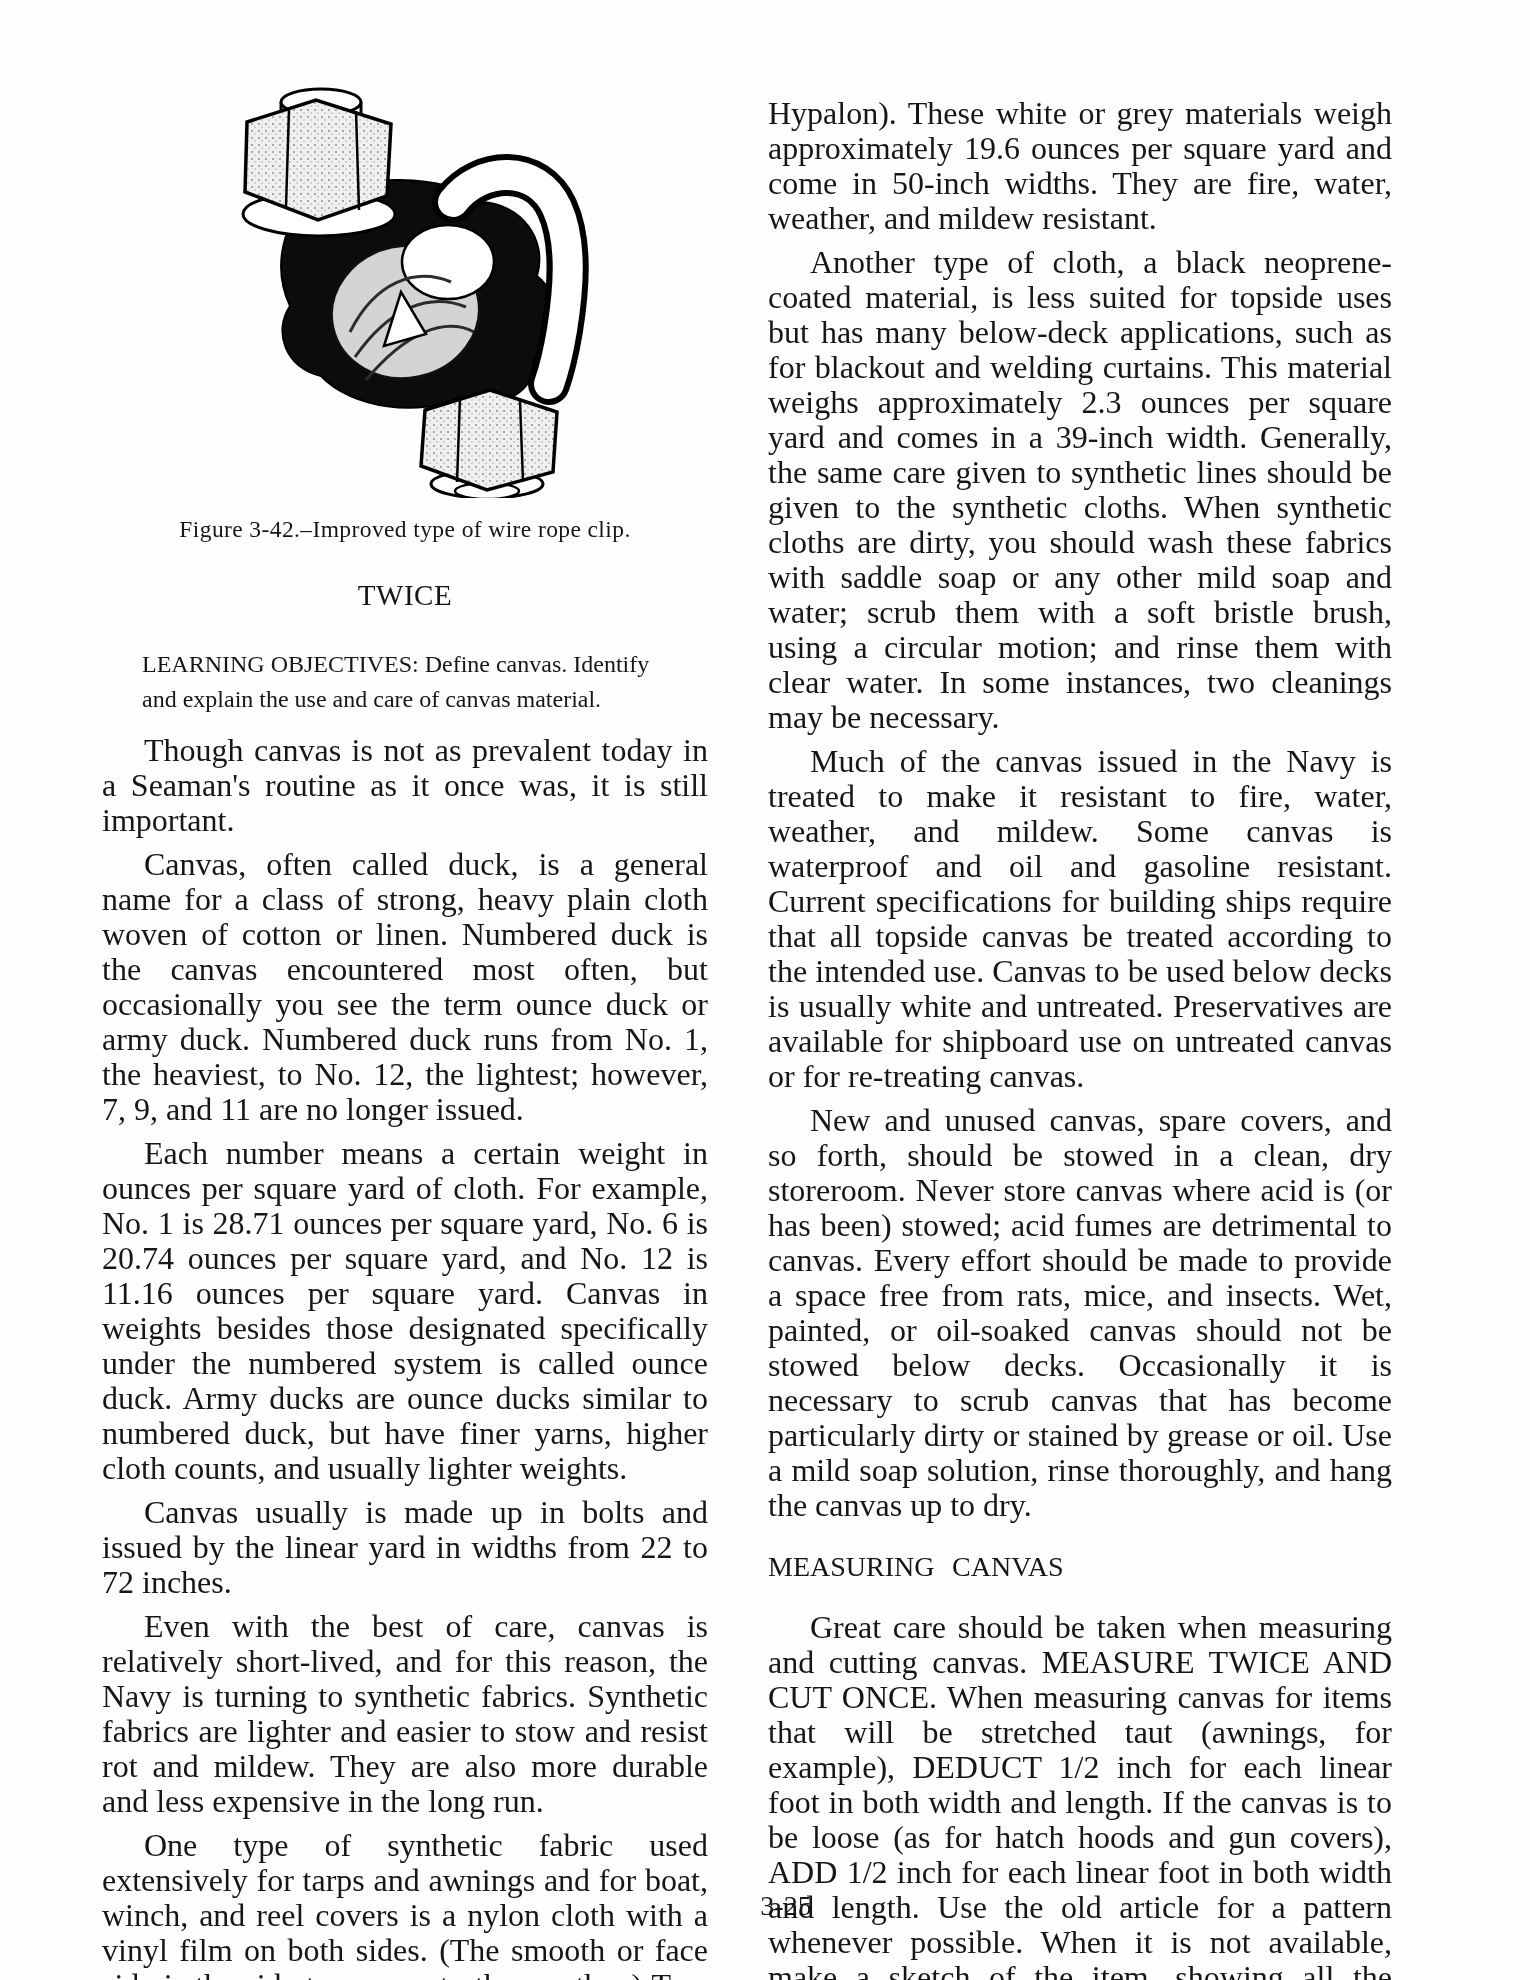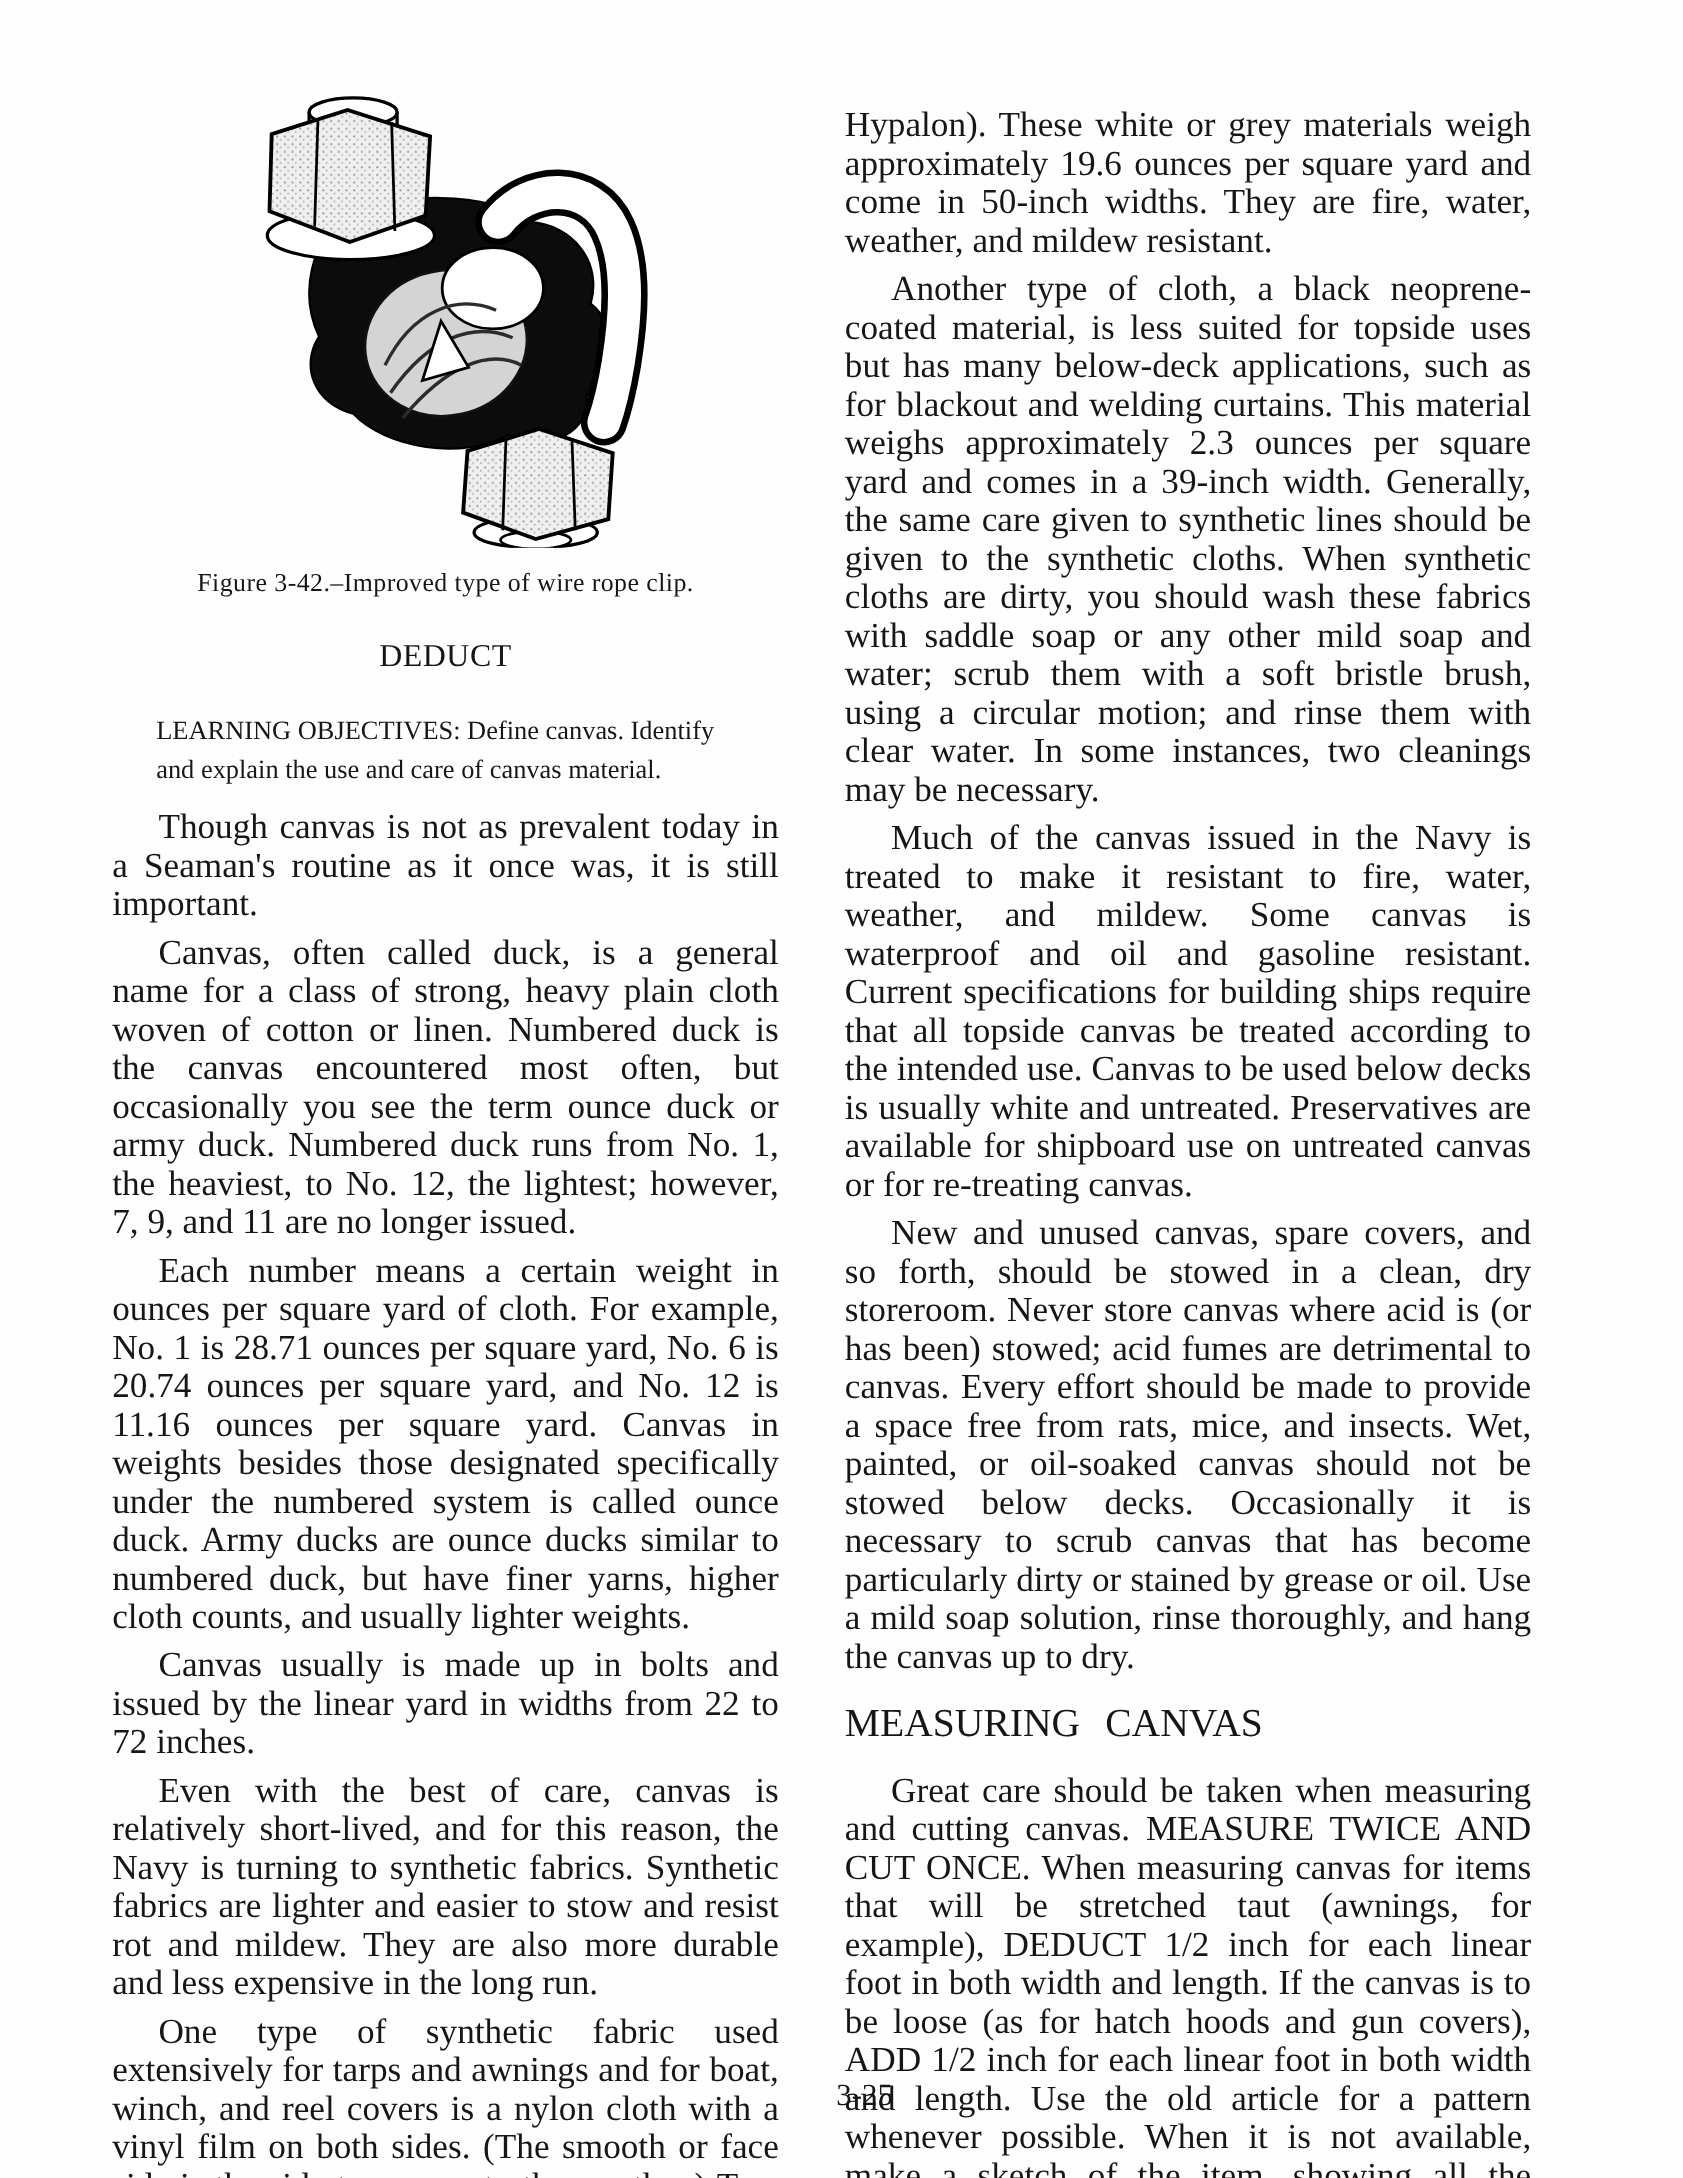--- a/index.html
+++ b/index.html
@@ -30,21 +30,21 @@
   }
   .para{
     font-size:32px;line-height:35px;
     text-align:justify;text-indent:42px;
     margin:0 0 9px 0;
     hyphens:none;
   }
   .para.no-indent{text-indent:0;}
   .body-flow{margin-top:16px;}
   h2.subheading{
-    font-size:36px;font-weight:normal;line-height:35px;
+    font-size:28px;font-weight:normal;line-height:35px;
     word-spacing:0.38em;margin:26px 0 26px 0;text-align:left;
   }
   .page-number{
     position:absolute;bottom:58px;left:0;width:1492px;
     text-align:center;font-size:28px;padding-left:40px;
   }
 </style>
 </head>
 <body>
 
@@ -91,21 +91,21 @@
 
         <ellipse cx="272" cy="404" rx="56" ry="14" fill="#ffffff" stroke="#000" stroke-width="3"></ellipse>
         <ellipse cx="272" cy="411" rx="32" ry="8" fill="#ffffff" stroke="#000" stroke-width="2.5"></ellipse>
 
         <path d="M210 330 L275 310 L342 332 L338 392 L272 410 L206 386 Z" fill="url(#dots)" stroke="#000" stroke-width="3.5"></path>
         <path d="M245 318 L242 402 M305 321 L308 402" stroke="#000" stroke-width="2.5" fill="none"></path>
       </svg>
       <figcaption>Figure 3-42.–Improved type of wire rope clip.</figcaption>
     </figure>
 
-    <h1 class="section-heading">DEDUCT</h1>
+    <h1 class="section-heading">TWICE</h1>
 
     <div class="objectives">LEARNING OBJECTIVES: Define canvas. Identify and explain the use and care of canvas material.</div>
 
     <div class="body-flow">
       <p class="para">Though canvas is not as prevalent today in a Seaman's routine as it once was, it is still important.</p>
       <p class="para">Canvas, often called duck, is a general name for a class of strong, heavy plain cloth woven of cotton or linen. Numbered duck is the canvas encountered most often, but occasionally you see the term ounce duck or army duck. Numbered duck runs from No. 1, the heaviest, to No. 12, the lightest; however, 7, 9, and 11 are no longer issued.</p>
       <p class="para">Each number means a certain weight in ounces per square yard of cloth. For example, No. 1 is 28.71 ounces per square yard, No. 6 is 20.74 ounces per square yard, and No. 12 is 11.16 ounces per square yard. Canvas in weights besides those designated specifically under the numbered system is called ounce duck. Army ducks are ounce ducks similar to numbered duck, but have finer yarns, higher cloth counts, and usually lighter weights.</p>
       <p class="para">Canvas usually is made up in bolts and issued by the linear yard in widths from 22 to 72 inches.</p>
       <p class="para">Even with the best of care, canvas is relatively short-lived, and for this reason, the Navy is turning to synthetic fabrics. Synthetic fabrics are lighter and easier to stow and resist rot and mildew. They are also more durable and less expensive in the long run.</p>
       <p class="para">One type of synthetic fabric used extensively for tarps and awnings and for boat, winch, and reel covers is a nylon cloth with a vinyl film on both sides. (The smooth or face side is the side to expose to the weather.) Two different companies furnish this type of cloth under their own trade names (Herculite #80 and</p>

